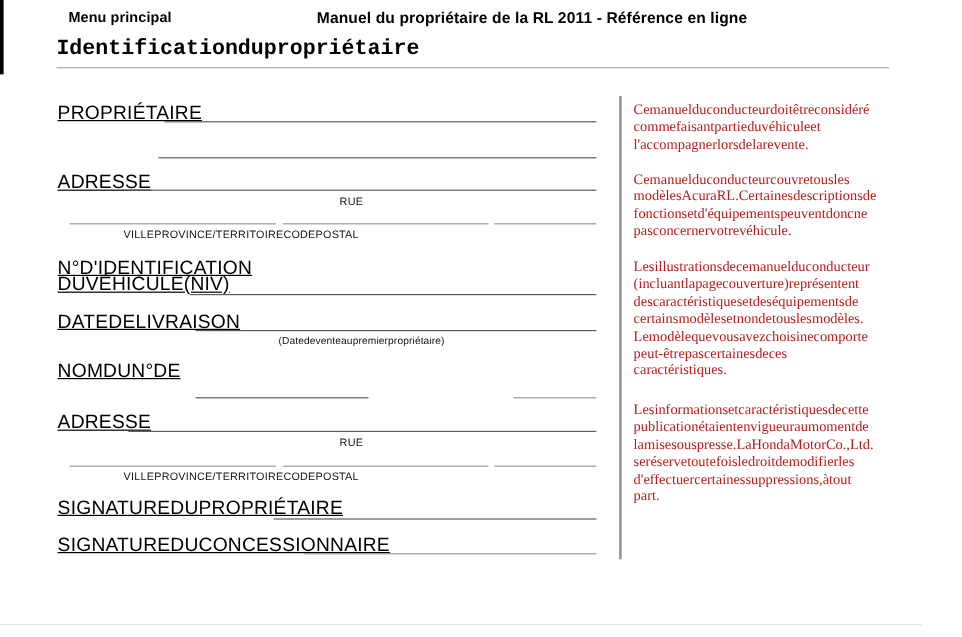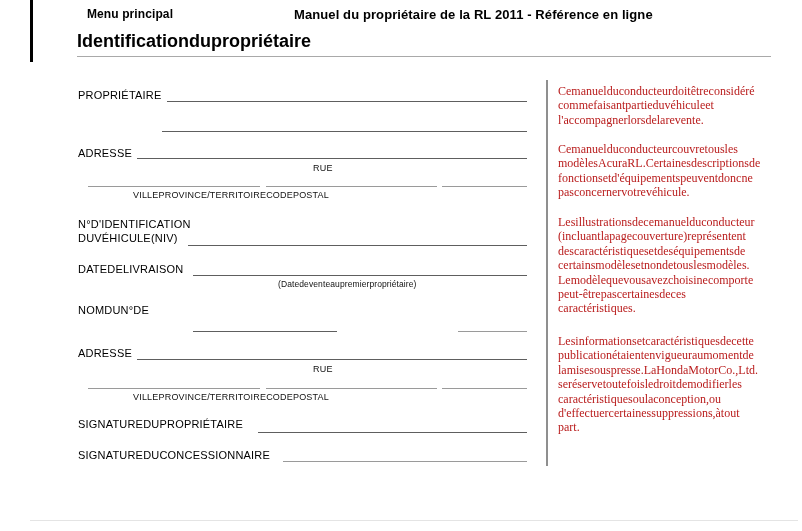--- a/index.html
+++ b/index.html
@@ -1,25 +1,25 @@
 <!DOCTYPE html>
 <html><head>
 <meta charset="utf-8">
 <style>
   html,body{margin:0;padding:0;background:#fff;}
   .page{position:relative;width:768px;height:531px;background:#ffffff;overflow:hidden;
-        font-family:"Liberation Sans",sans-serif;color:#000;margin-left:30px;}
+        font-family:"Liberation Sans",sans-serif;color:#000;}
   .abs{position:absolute;}
   .edge-sliver{left:0;top:0;width:3px;height:62px;background:#000;}
   .menu-link{left:57px;top:7px;font-size:12px;font-weight:bold;letter-spacing:.1px;cursor:pointer;}
   .page-title{left:264px;top:7px;font-size:13px;font-weight:bold;letter-spacing:.1px;white-space:nowrap;}
-  .section-heading{left:47px;top:31px;font-family:Liberation Sans, sans-serif;font-weight:bold;
+  .section-heading{left:47px;top:31px;font-family:Liberation Mono, monospace;font-weight:bold;
                    font-size:18px;letter-spacing:0;white-space:nowrap;}
   .heading-rule{left:47px;top:56px;width:694px;height:1px;background:#a9a9a9;}
-  .lbl{font-size:11px;letter-spacing:.2px;white-space:nowrap;line-height:14px;}
+  .lbl{font-size:16px;letter-spacing:.2px;white-space:nowrap;line-height:14px;text-decoration:underline;}
   .sub{font-size:9px;letter-spacing:.2px;white-space:nowrap;color:#111;}
   .note{font-size:8.5px;letter-spacing:.1px;white-space:nowrap;color:#111;}
   .uline{height:1px;background:#5e5e5e;}
   .uline.light{background:#9a9a9a;}
   .col-divider{left:516px;top:80px;width:2px;height:386px;background:#8f8f8f;}
   .notes-para{left:528px;width:224px;font-family:Liberation Serif, serif;font-size:12px;
               line-height:14.4px;color:#b91c1c;}
   .note-line{white-space:nowrap;}
   .bottom-rule{left:0;top:520px;width:802px;height:1px;background:#e4e4e4;}
 </style>
@@ -48,21 +48,21 @@
   <div class="abs uline light" style="left:236px;top:186px;width:171px;"></div>
   <div class="abs uline light" style="left:412px;top:186px;width:85px;"></div>
   <div class="abs sub" style="left:103px;top:190px;">VILLEPROVINCE/TERRITOIRECODEPOSTAL</div>
 
   <div class="abs lbl" style="left:48px;top:217px;text-align:right;">N°D'IDENTIFICATION</div>
   <div class="abs lbl" style="left:48px;top:231px;">DUVÉHICULE(NIV)</div>
   <div class="abs uline" style="left:158px;top:245px;width:339px;"></div>
 
   <div class="abs lbl" style="left:48px;top:262px;">DATEDELIVRAISON</div>
   <div class="abs uline" style="left:163px;top:275px;width:334px;"></div>
-  <div class="abs note" style="left:248px;top:279px;">(Datedeventeaupremierpropriétaire)</div>
+  <div class="abs note" style="left:232px;top:279px;">(Datedeventeaupremierpropriétaire)</div>
 
   <div class="abs lbl" style="left:48px;top:303px;">NOMDUN°DE</div>
   <div class="abs uline" style="left:163px;top:331px;width:144px;"></div>
   <div class="abs uline light" style="left:428px;top:331px;width:69px;"></div>
 
   <div class="abs lbl" style="left:48px;top:346px;">ADRESSE</div>
   <div class="abs uline" style="left:107px;top:359px;width:390px;"></div>
   <div class="abs sub" style="left:283px;top:364px;">RUE</div>
 
   <div class="abs uline light" style="left:58px;top:388px;width:172px;"></div>
@@ -96,19 +96,18 @@
       <div class="note-line">certainsmodèlesetnondetouslesmodèles.</div>
       <div class="note-line">Lemodèlequevousavezchoisinecomporte</div>
       <div class="note-line">peut-êtrepascertainesdeces</div>
       <div class="note-line">caractéristiques.</div>
     </div>
   <div class="abs notes-para" style="top:334px;">
       <div class="note-line">Lesinformationsetcaractéristiquesdecette</div>
       <div class="note-line">publicationétaientenvigueuraumomentde</div>
       <div class="note-line">lamisesouspresse.LaHondaMotorCo.,Ltd.</div>
       <div class="note-line">seréservetoutefoisledroitdemodifierles</div>
-      <div class="note-line">caractéristiquesoulaconception,ou</div>
       <div class="note-line">d'effectuercertainessuppressions,àtout</div>
       <div class="note-line">part.</div>
     </div>
 
   <div class="abs bottom-rule"></div>
 </div>
 
 </body></html>

